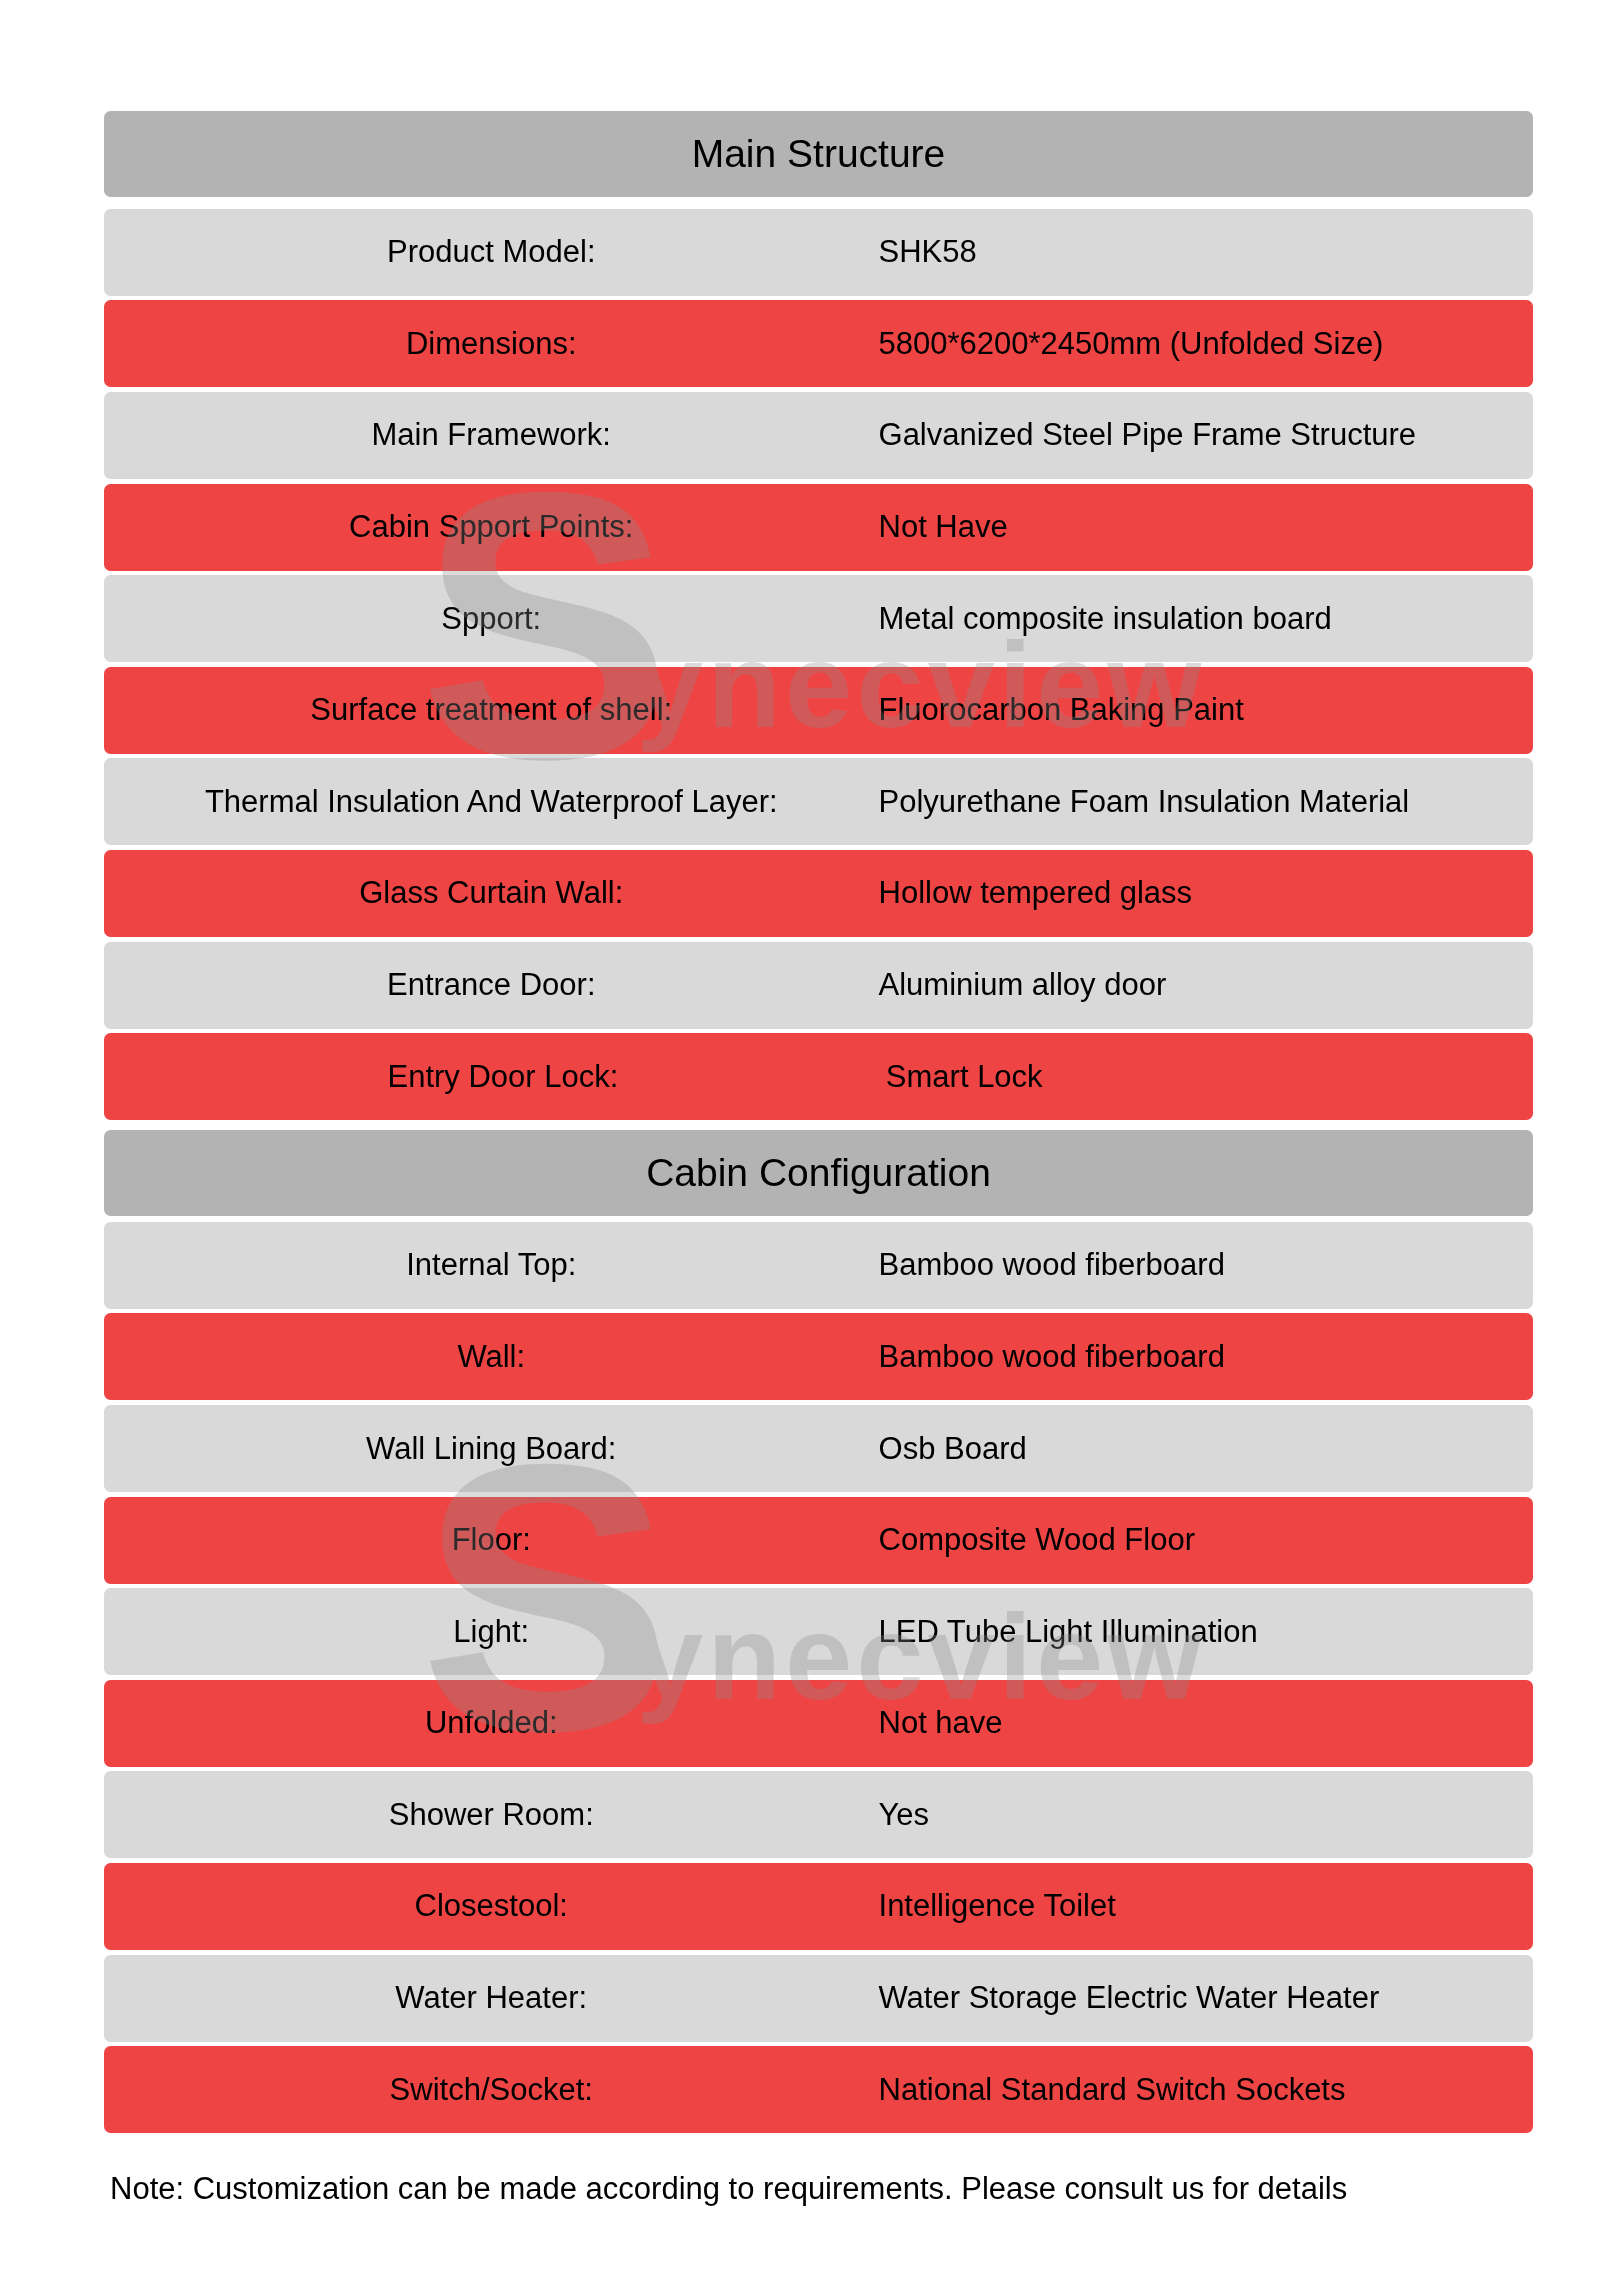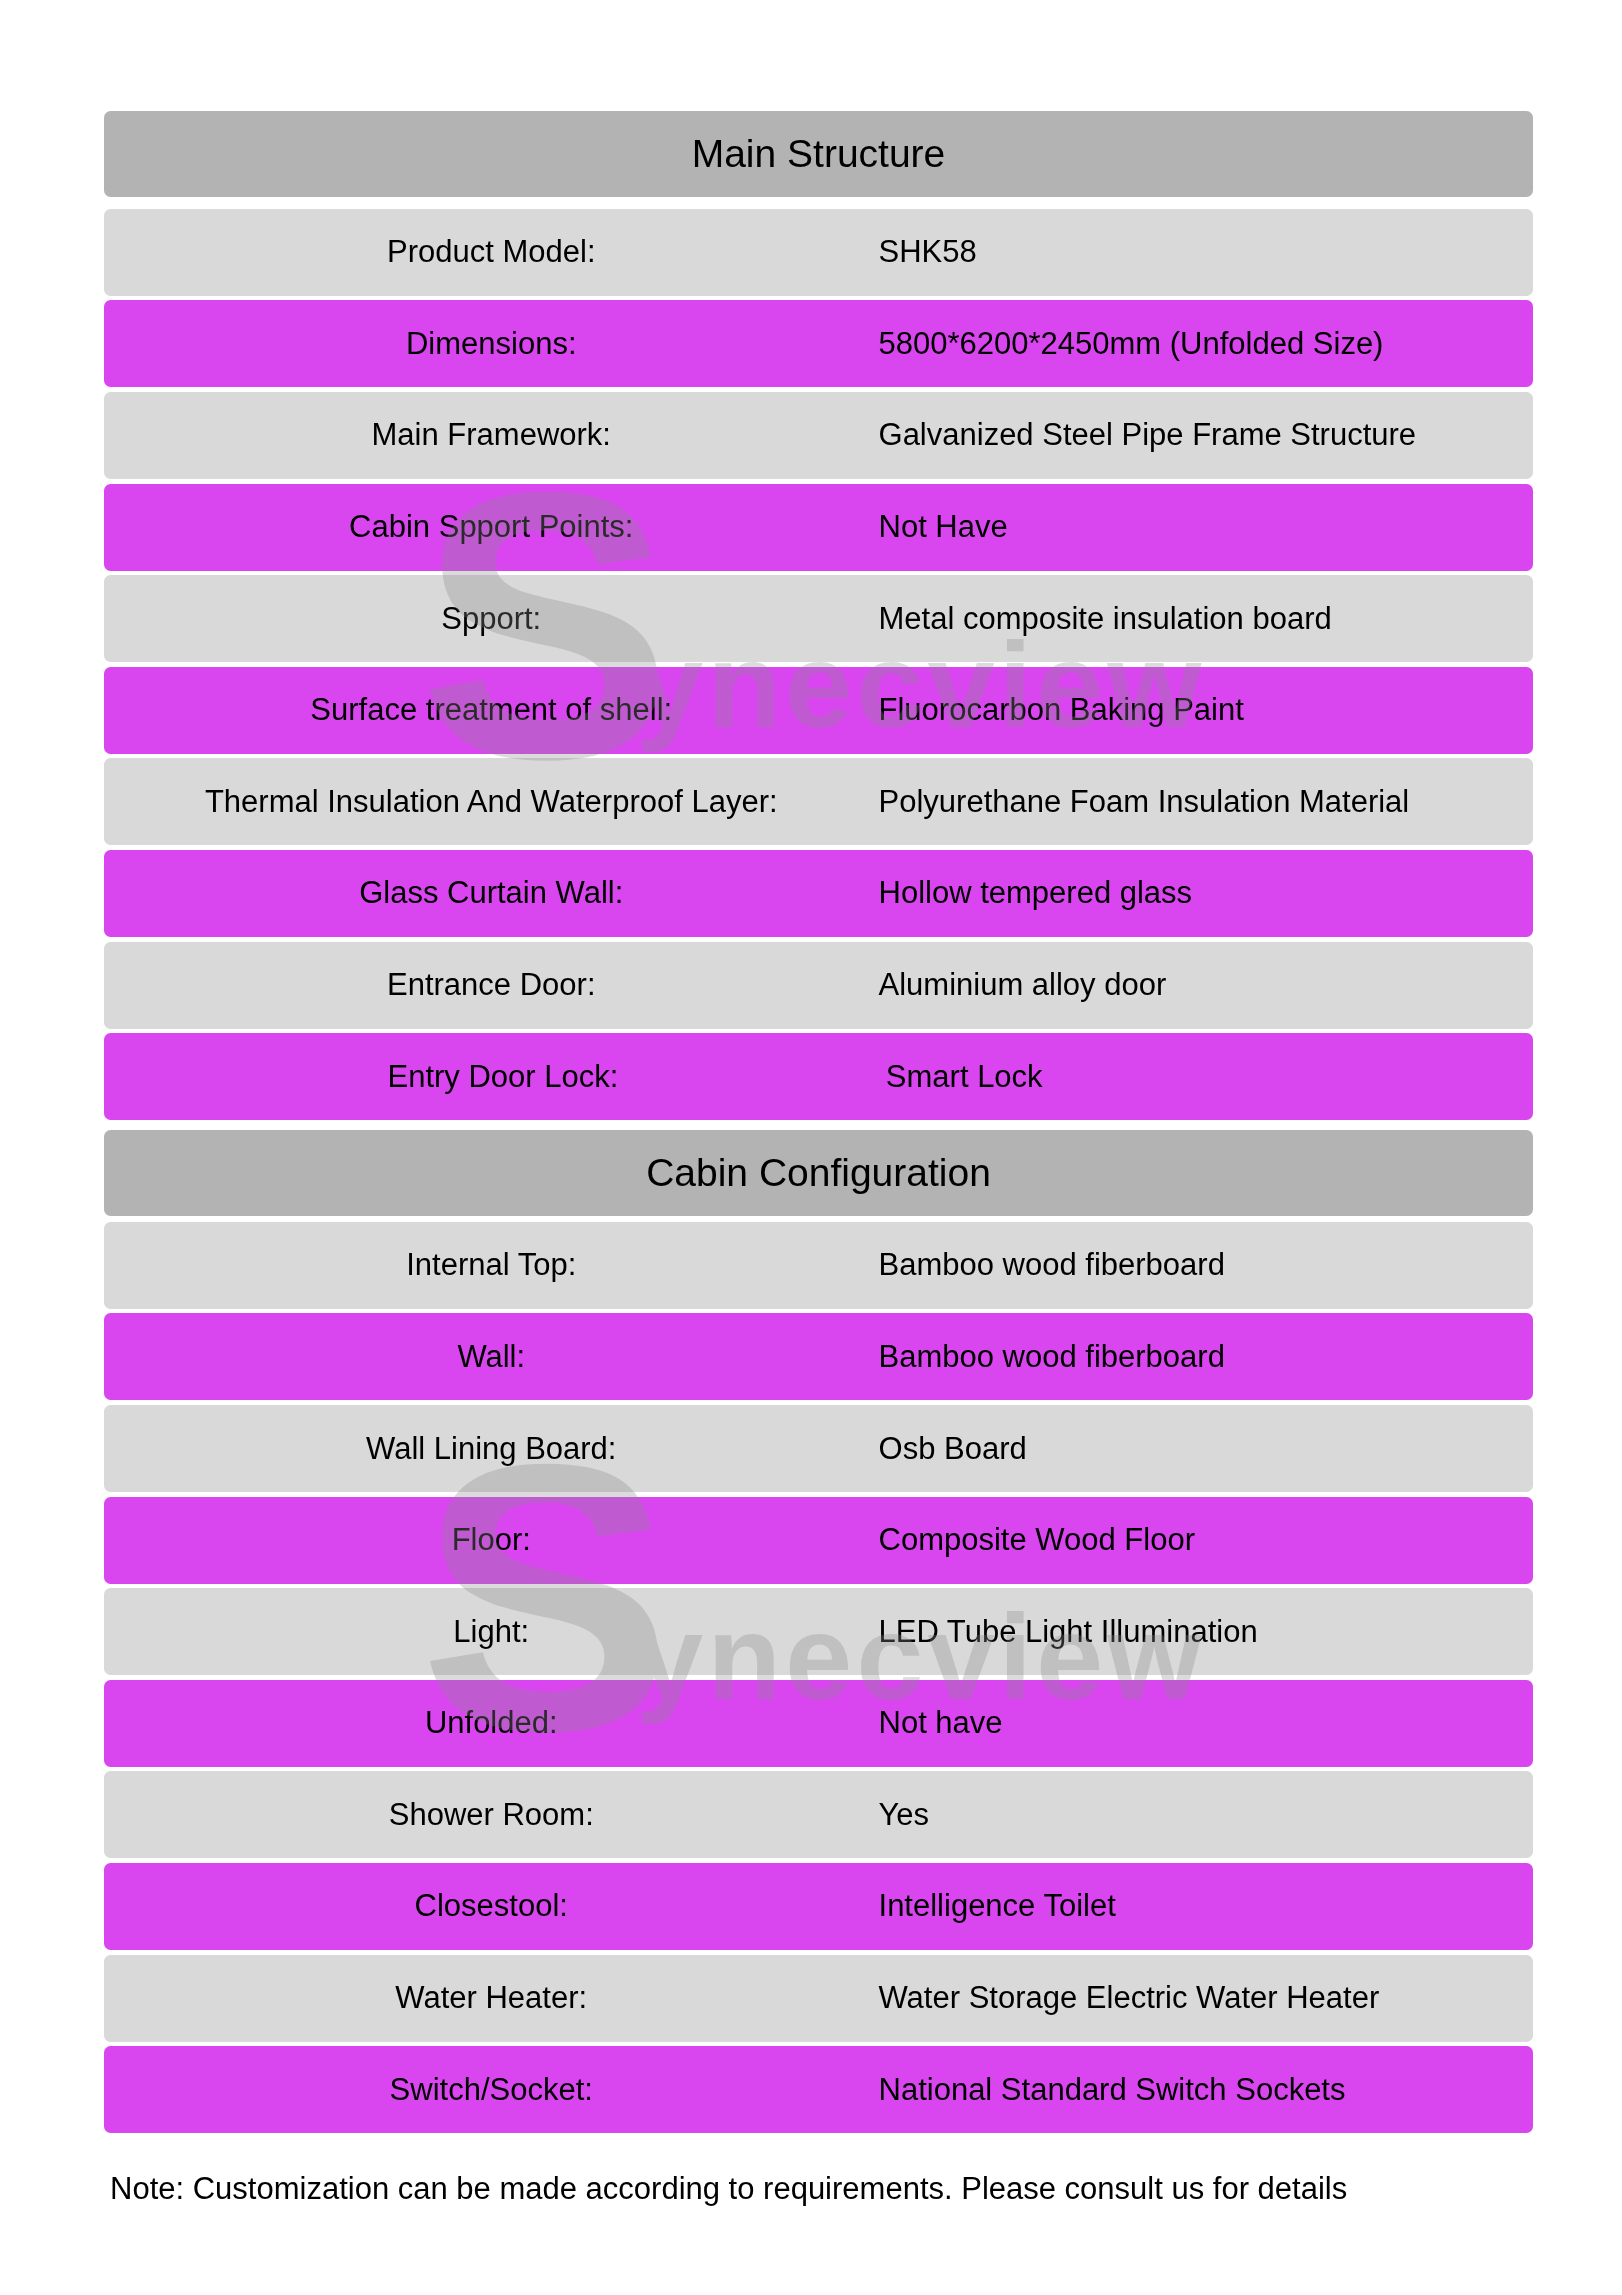--- a/index.html
+++ b/index.html
@@ -30,21 +30,21 @@
     background: #b3b3b3;
     font-size: 39px;
   }
   .hdr.first { margin-bottom: 11.8px; }
   .hdr.second { margin-bottom: 5.9px; }
   .row { height: 87px; font-size: 31px; }
   .row.pre-hdr { margin-bottom: 9.8px; padding-left: 16px; }
   .row .lbl { width: 54.2%; text-align: center; }
   .row .val { flex: 1; text-align: left; }
   .row.a { background: #d9d9d9; }
-  .row.b { background: #d946ef; }
+  .row.b { background: #ef4444; }
   .note {
     position: absolute;
     left: 110px;
     top: 2163px;
     font-size: 31px;
     margin-top: 8px;
   }
   .wm {
     position: absolute;
     left: 419px;

